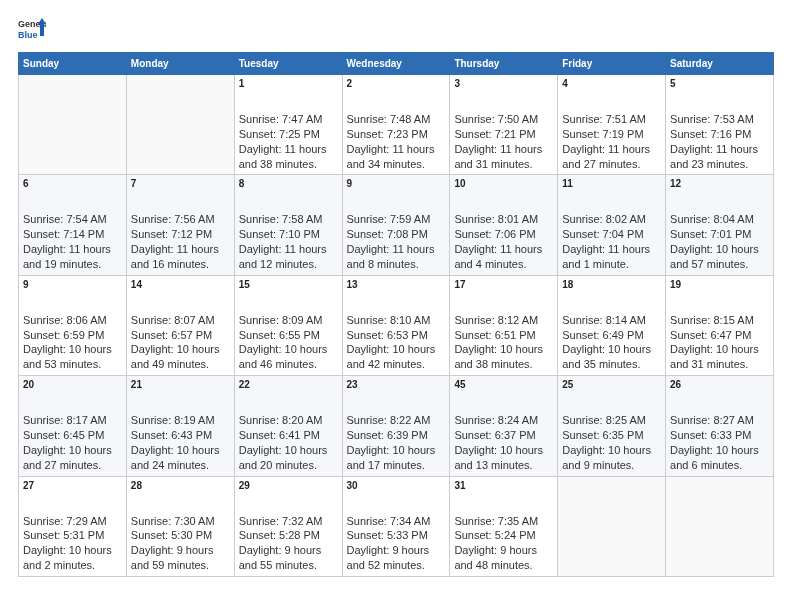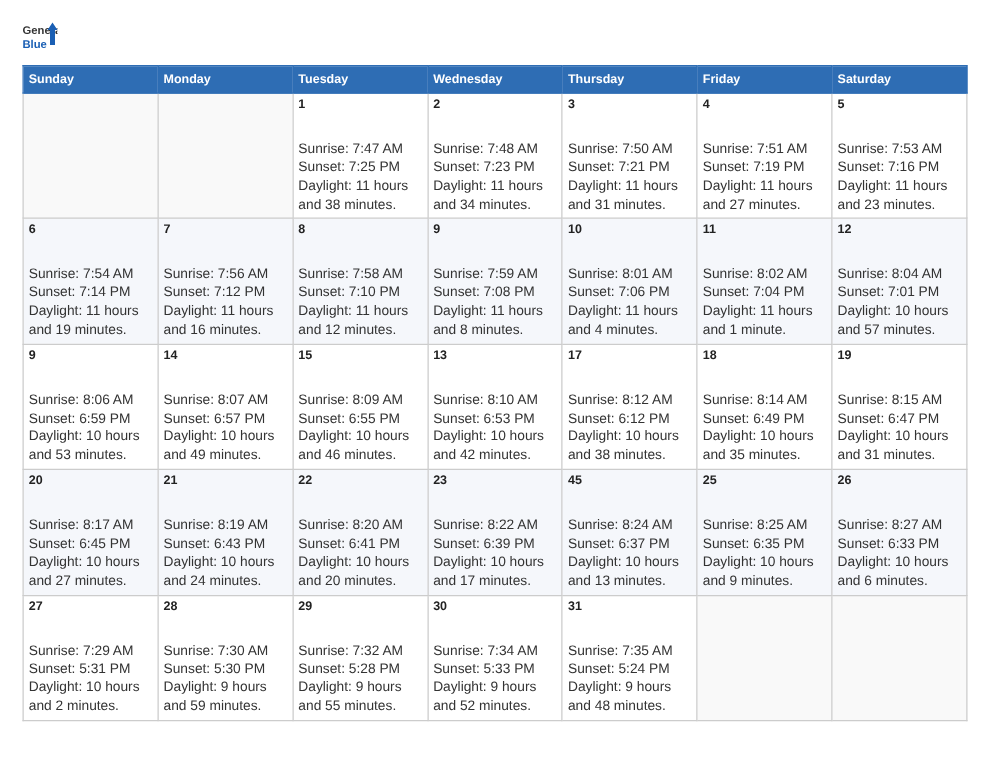--- a/index.html
+++ b/index.html
@@ -244,21 +244,21 @@
           <td>
             <span class="day-num">13</span>
             <div class="day-info">Sunrise: 8:10 AM
 Sunset: 6:53 PM
 Daylight: 10 hours
 and 42 minutes.</div>
           </td>
           <td>
             <span class="day-num">17</span>
             <div class="day-info">Sunrise: 8:12 AM
-Sunset: 6:12 PM
+Sunset: 6:51 PM
 Daylight: 10 hours
 and 38 minutes.</div>
           </td>
           <td>
             <span class="day-num">18</span>
             <div class="day-info">Sunrise: 8:14 AM
 Sunset: 6:49 PM
 Daylight: 10 hours
 and 35 minutes.</div>
           </td>

